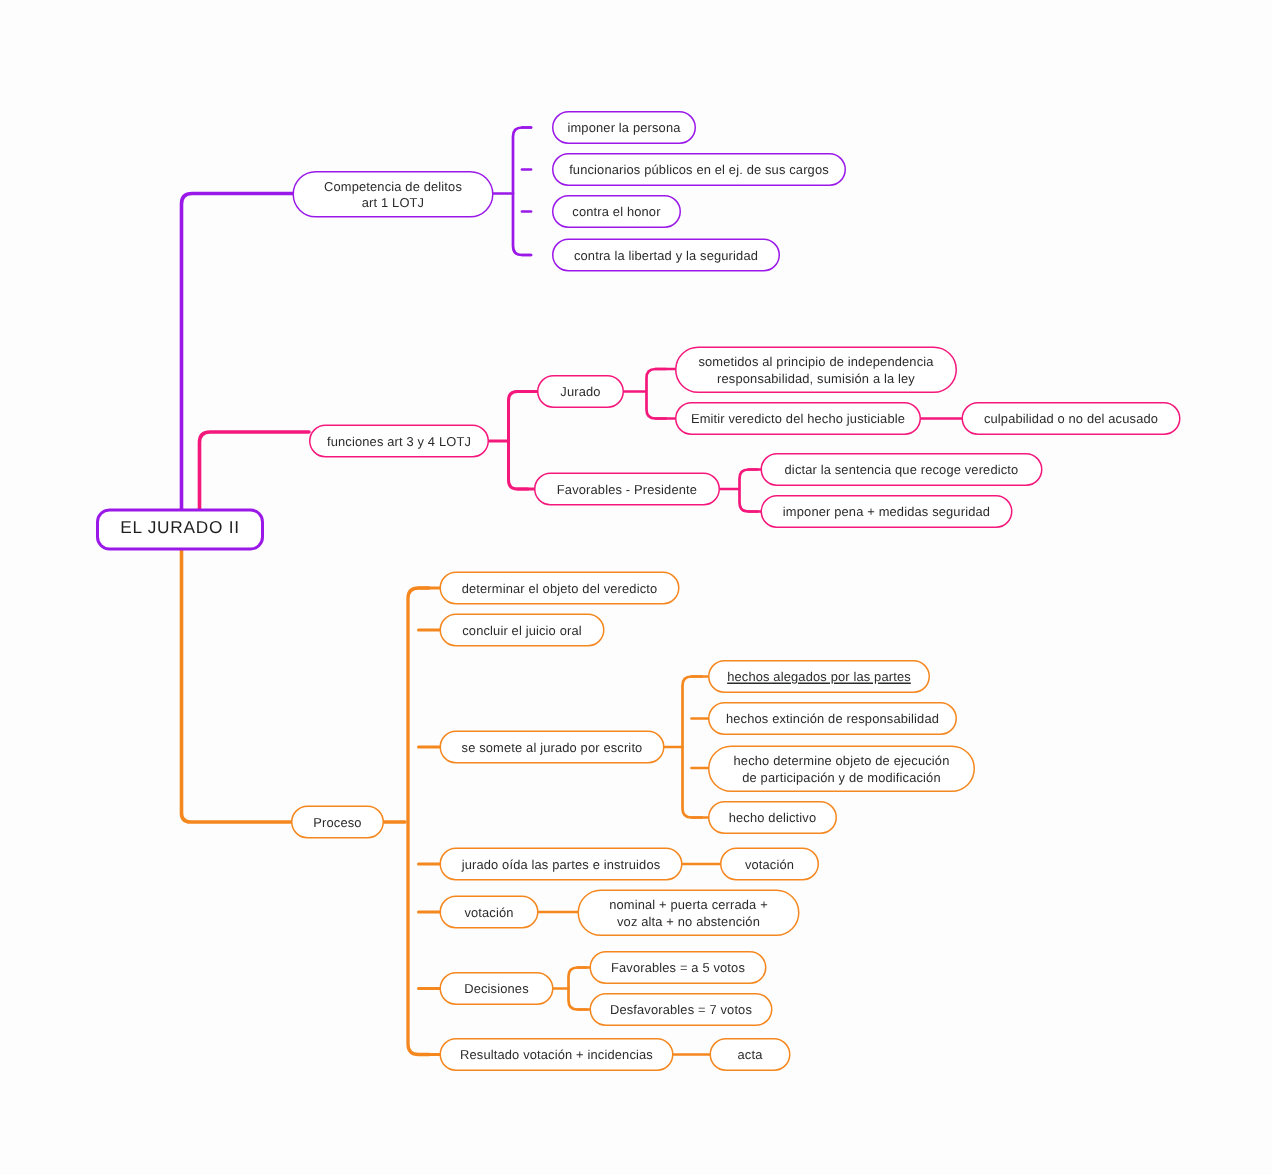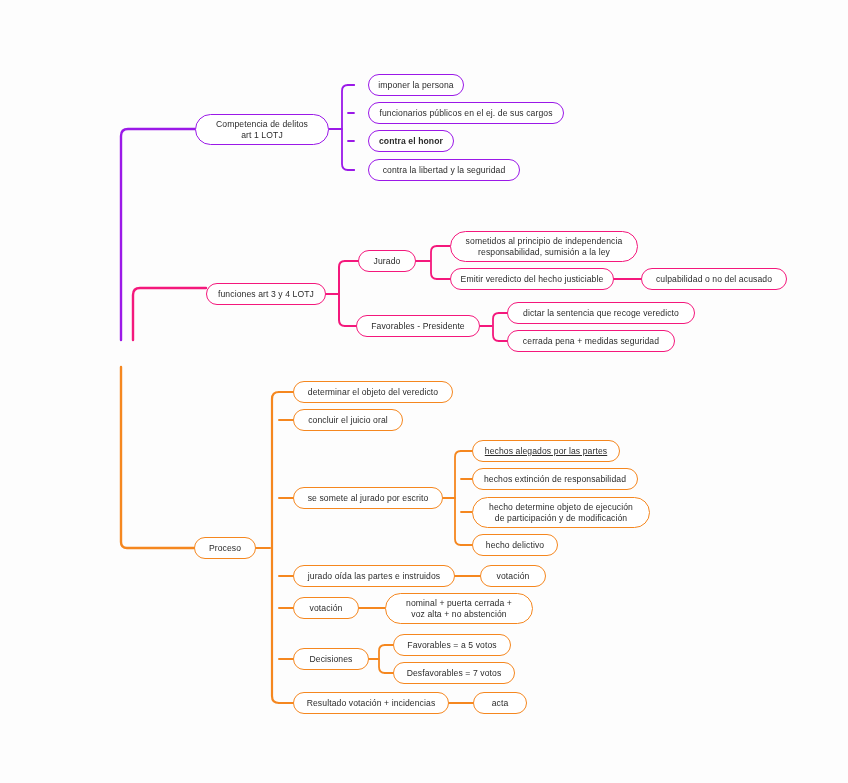--- a/index.html
+++ b/index.html
@@ -119,37 +119,38 @@
 
       <path d="M369,659 L379,659" stroke="#f5871f" stroke-width="1.8"></path>
       <path d="M391,645 L385,645 Q379,645 379,651 L379,667 Q379,673 385,673 L391,673" stroke="#f5871f" stroke-width="1.8"></path>
       <path d="M385,645 L393,645" stroke="#f5871f" stroke-width="1.8"></path>
       <path d="M385,673 L393,673" stroke="#f5871f" stroke-width="1.8"></path>
 
       <path d="M449,703 L473,703" stroke="#f5871f" stroke-width="1.8"></path>
     </g>
   </svg>
 
+  <div class="node root" id="root-node" style="left: 64px; top: 339px; width: 112px; height: 28px;">EL JURADO II</div>
 
   <div id="nodes-layer">
       <div class="node child c-purple" style="left: 195px; top: 114px; width: 134px; height: 31px;">Competencia de delitos
 art 1 LOTJ</div>
       <div class="node child c-purple" style="left: 368px; top: 74px; width: 96px; height: 22px;">imponer la persona</div>
       <div class="node child c-purple" style="left: 368px; top: 102px; width: 196px; height: 22px;">funcionarios públicos en el ej. de sus cargos</div>
-      <div class="node child c-purple" style="left: 368px; top: 130px; width: 86px; height: 22px; font-weight: bold;">contra el honor</div>
+      <div class="node child c-purple" style="left: 368px; top: 130px; width: 86px; height: 22px;">contra el honor</div>
       <div class="node child c-purple" style="left: 368px; top: 159px; width: 152px; height: 22px;">contra la libertad y la seguridad</div>
       <div class="node child c-pink" style="left: 206px; top: 283px; width: 120px; height: 22px;">funciones art 3 y 4 LOTJ</div>
       <div class="node child c-pink" style="left: 358px; top: 250px; width: 58px; height: 22px;">Jurado</div>
       <div class="node child c-pink" style="left: 450px; top: 231px; width: 188px; height: 31px;">sometidos al principio de independencia
 responsabilidad, sumisión a la ley</div>
       <div class="node child c-pink" style="left: 450px; top: 268px; width: 164px; height: 22px;">Emitir veredicto del hecho justiciable</div>
       <div class="node child c-pink" style="left: 641px; top: 268px; width: 146px; height: 22px;">culpabilidad o no del acusado</div>
       <div class="node child c-pink" style="left: 356px; top: 315px; width: 124px; height: 22px;">Favorables - Presidente</div>
       <div class="node child c-pink" style="left: 507px; top: 302px; width: 188px; height: 22px;">dictar la sentencia que recoge veredicto</div>
-      <div class="node child c-pink" style="left: 507px; top: 330px; width: 168px; height: 22px;">cerrada pena + medidas seguridad</div>
+      <div class="node child c-pink" style="left: 507px; top: 330px; width: 168px; height: 22px;">imponer pena + medidas seguridad</div>
       <div class="node child c-orange" style="left: 194px; top: 537px; width: 62px; height: 22px;">Proceso</div>
       <div class="node child c-orange" style="left: 293px; top: 381px; width: 160px; height: 22px;">determinar el objeto del veredicto</div>
       <div class="node child c-orange" style="left: 293px; top: 409px; width: 110px; height: 22px;">concluir el juicio oral</div>
       <div class="node child c-orange" style="left: 293px; top: 487px; width: 150px; height: 22px;">se somete al jurado por escrito</div>
       <div class="node child c-orange" style="left: 472px; top: 440px; width: 148px; height: 22px; text-decoration: underline;">hechos alegados por las partes</div>
       <div class="node child c-orange" style="left: 472px; top: 468px; width: 166px; height: 22px;">hechos extinción de responsabilidad</div>
       <div class="node child c-orange" style="left: 472px; top: 497px; width: 178px; height: 31px;">hecho determine objeto de ejecución
 de participación y de modificación</div>
       <div class="node child c-orange" style="left: 472px; top: 534px; width: 86px; height: 22px;">hecho delictivo</div>
       <div class="node child c-orange" style="left: 293px; top: 565px; width: 162px; height: 22px;">jurado oída las partes e instruidos</div>

